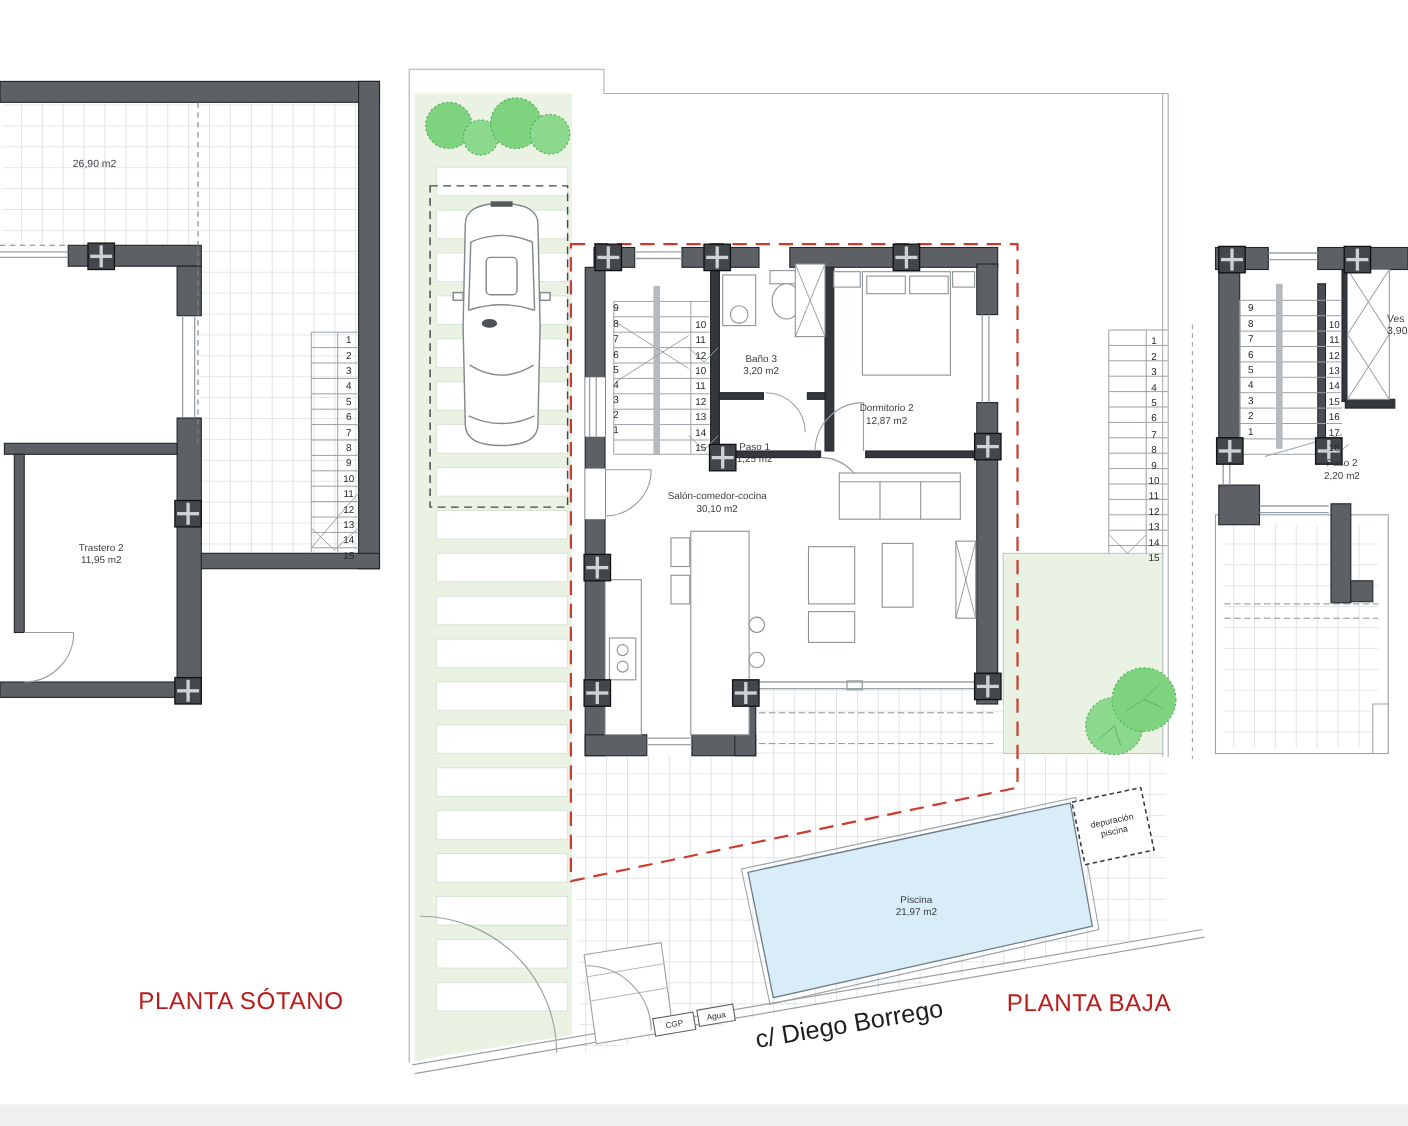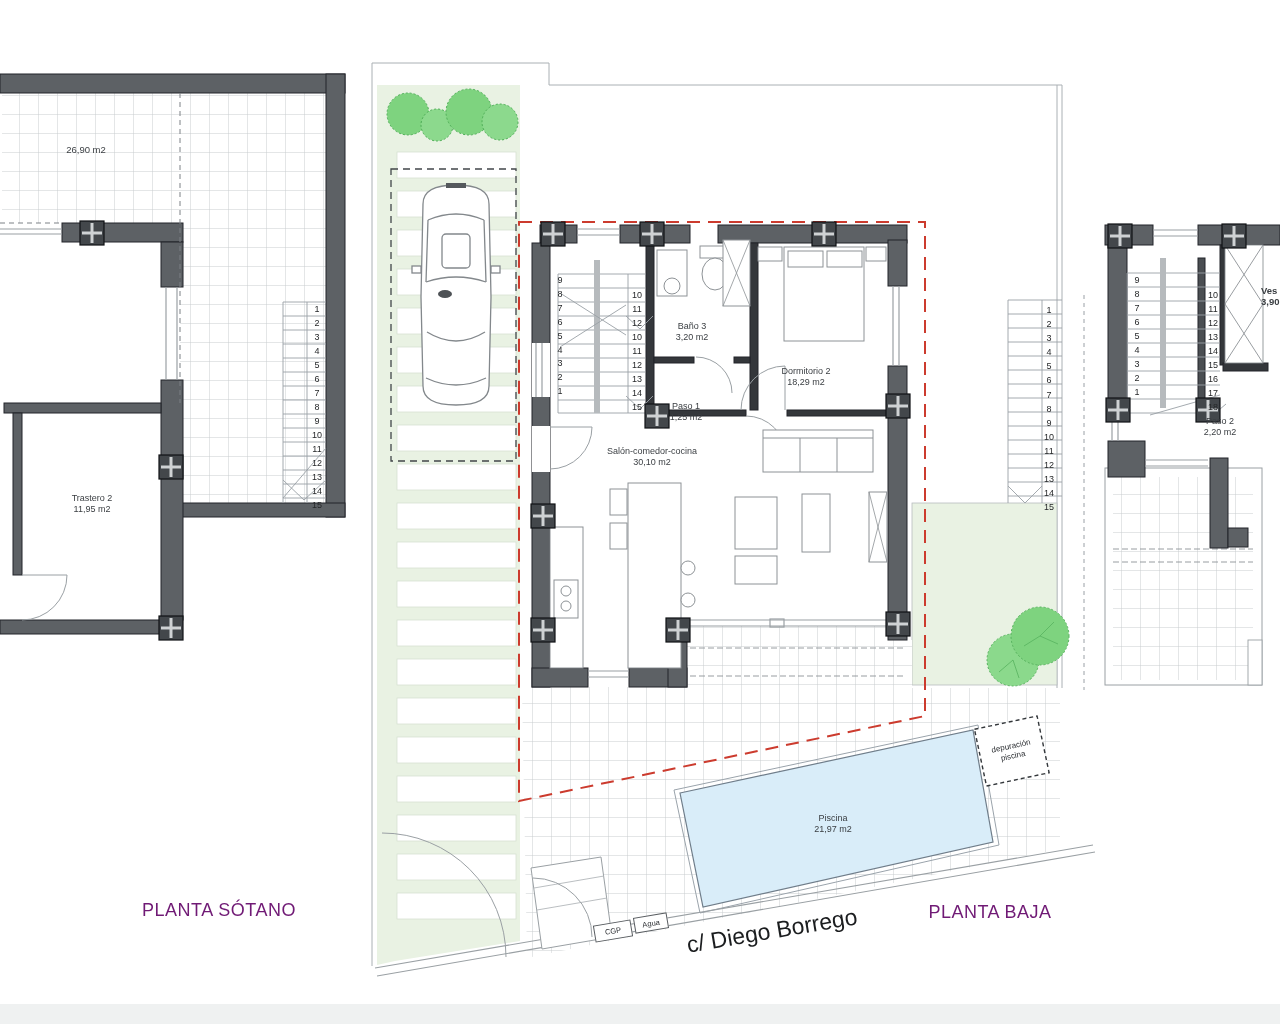--- a/index.html
+++ b/index.html
@@ -3,30 +3,30 @@
 <meta charset="utf-8">
 <style>
   html,body{margin:0;padding:0;background:#ffffff;}
   #stage{position:relative;width:1280px;height:1024px;overflow:hidden;background:#ffffff;
          font-family:"Liberation Sans","DejaVu Sans",sans-serif;}
   #plan-svg{position:absolute;left:0;top:0;}
   .lbl{position:absolute;transform:translate(-50%,-50%);text-align:center;white-space:nowrap;
        color:#3a3e42;font-size:9px;line-height:11px;}
   .lbl span{display:block;}
   .title{position:absolute;transform:translate(-50%,-50%);white-space:nowrap;
-         font-size:18px;color:#701a75;letter-spacing:.5px;}
+         font-size:22px;color:#b91c1c;letter-spacing:.5px;}
   .street{position:absolute;transform:translate(-50%,-50%) rotate(-9.6deg);white-space:nowrap;
           font-size:23px;color:#1b1d1f;}
   .rot{transform:translate(-50%,-50%) rotate(-12deg);font-size:8px;line-height:9.5px;color:#2c2f33;}
   .ubox{position:absolute;transform:translate(-50%,-50%) rotate(-9.6deg);background:#fff;
         border:1px solid #5a5e62;font-size:7.5px;color:#2c2f33;display:flex;
         align-items:center;justify-content:center;}
   .stairs{position:absolute;display:flex;flex-direction:column;font-size:9px;color:#26282a;}
   .stairs span{display:block;text-align:center;}
-  .clipped{position:absolute;text-align:left;transform:none;font-weight:bold;}
+  .clipped{position:absolute;text-align:left;transform:none;}
 </style>
 </head>
 <body>
 
 <div id="stage">
 
 <svg id="plan-svg" width="1280" height="1024" viewBox="0 0 1280 1024" xmlns="http://www.w3.org/2000/svg">
   <defs>
     <pattern id="grid" width="19" height="19" patternUnits="userSpaceOnUse">
       <rect width="19" height="19" fill="#ffffff"></rect>
@@ -412,21 +412,21 @@
   <span>3,20 m2</span>
 </div>
 
 <div class="lbl" style="left:686px;top:412px">
   <span>Paso 1</span>
   <span>1,25 m2</span>
 </div>
 
 <div class="lbl" style="left:806px;top:377px">
   <span>Dormitorio 2</span>
-  <span>18,29 m2</span>
+  <span>12,87 m2</span>
 </div>
 
 <div class="lbl" style="left:652px;top:457px">
   <span>Salón-comedor-cocina</span>
   <span>30,10 m2</span>
 </div>
 
 <div class="lbl" style="left:833px;top:824px">
   <span>Piscina</span>
   <span>21,97 m2</span>

